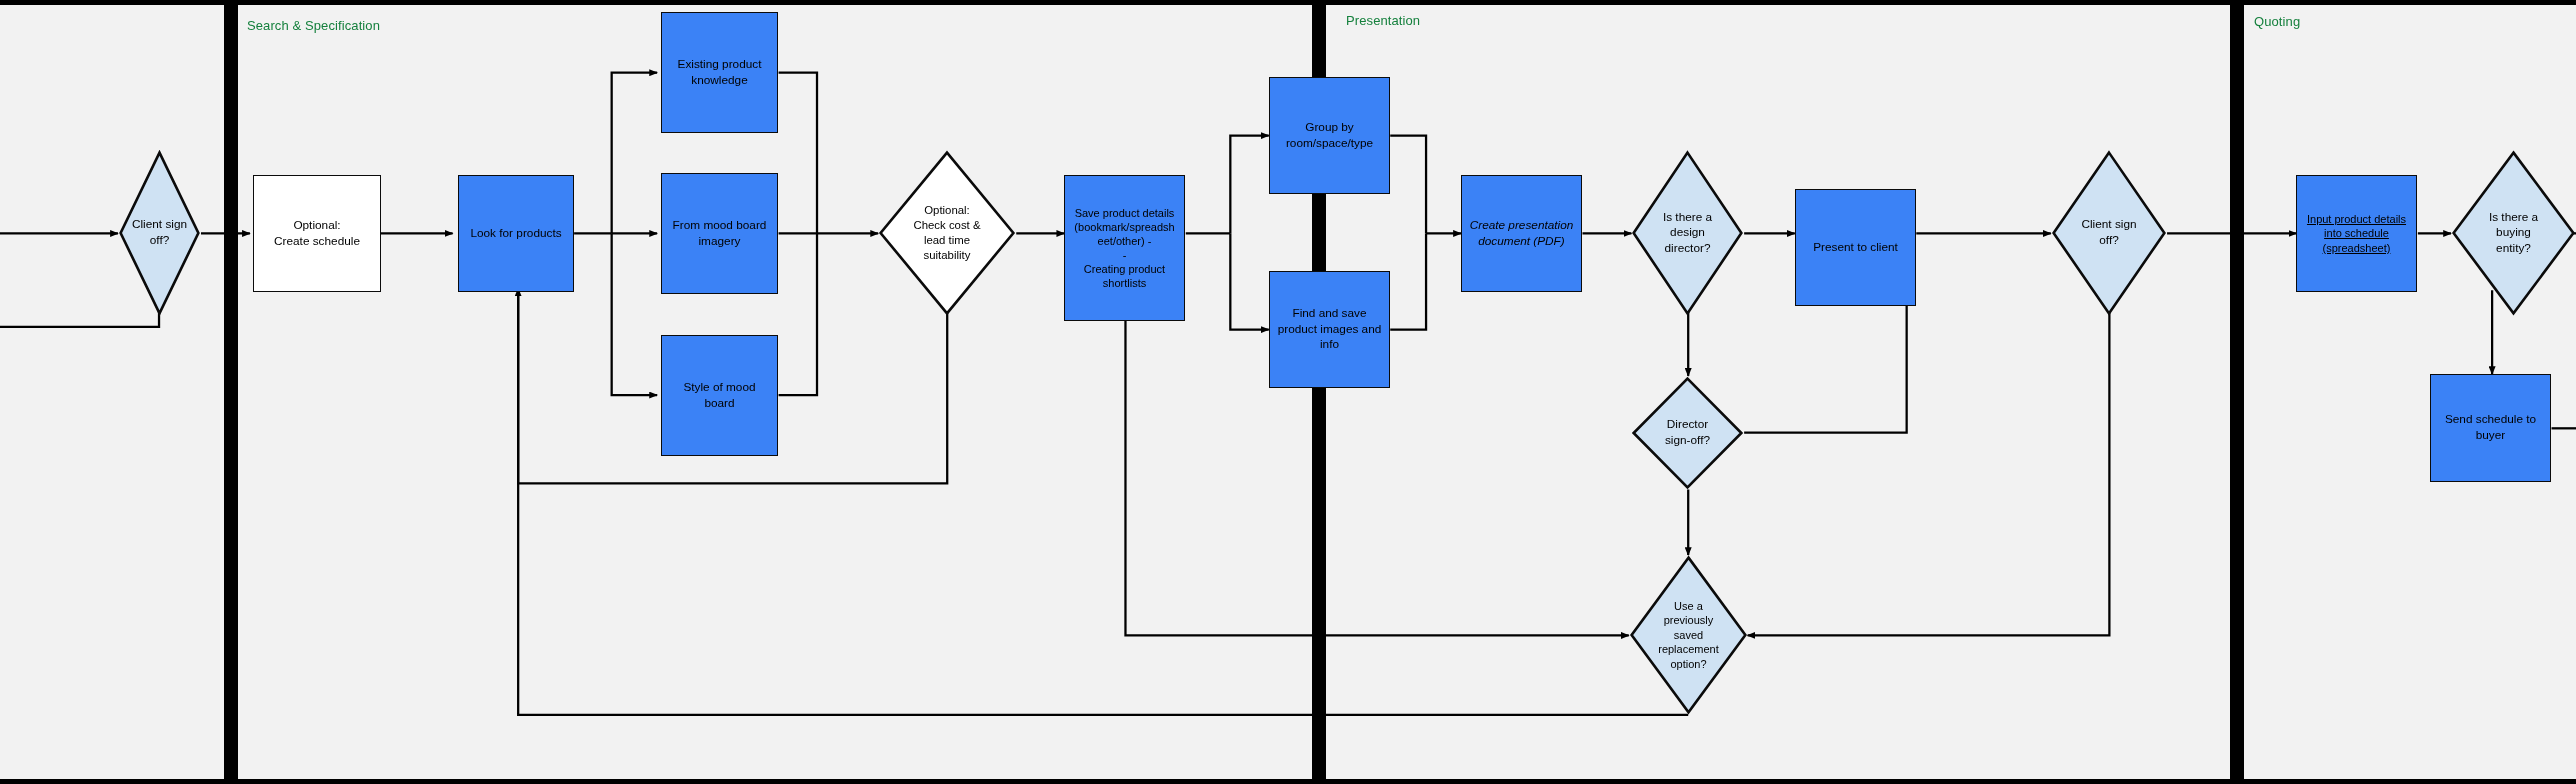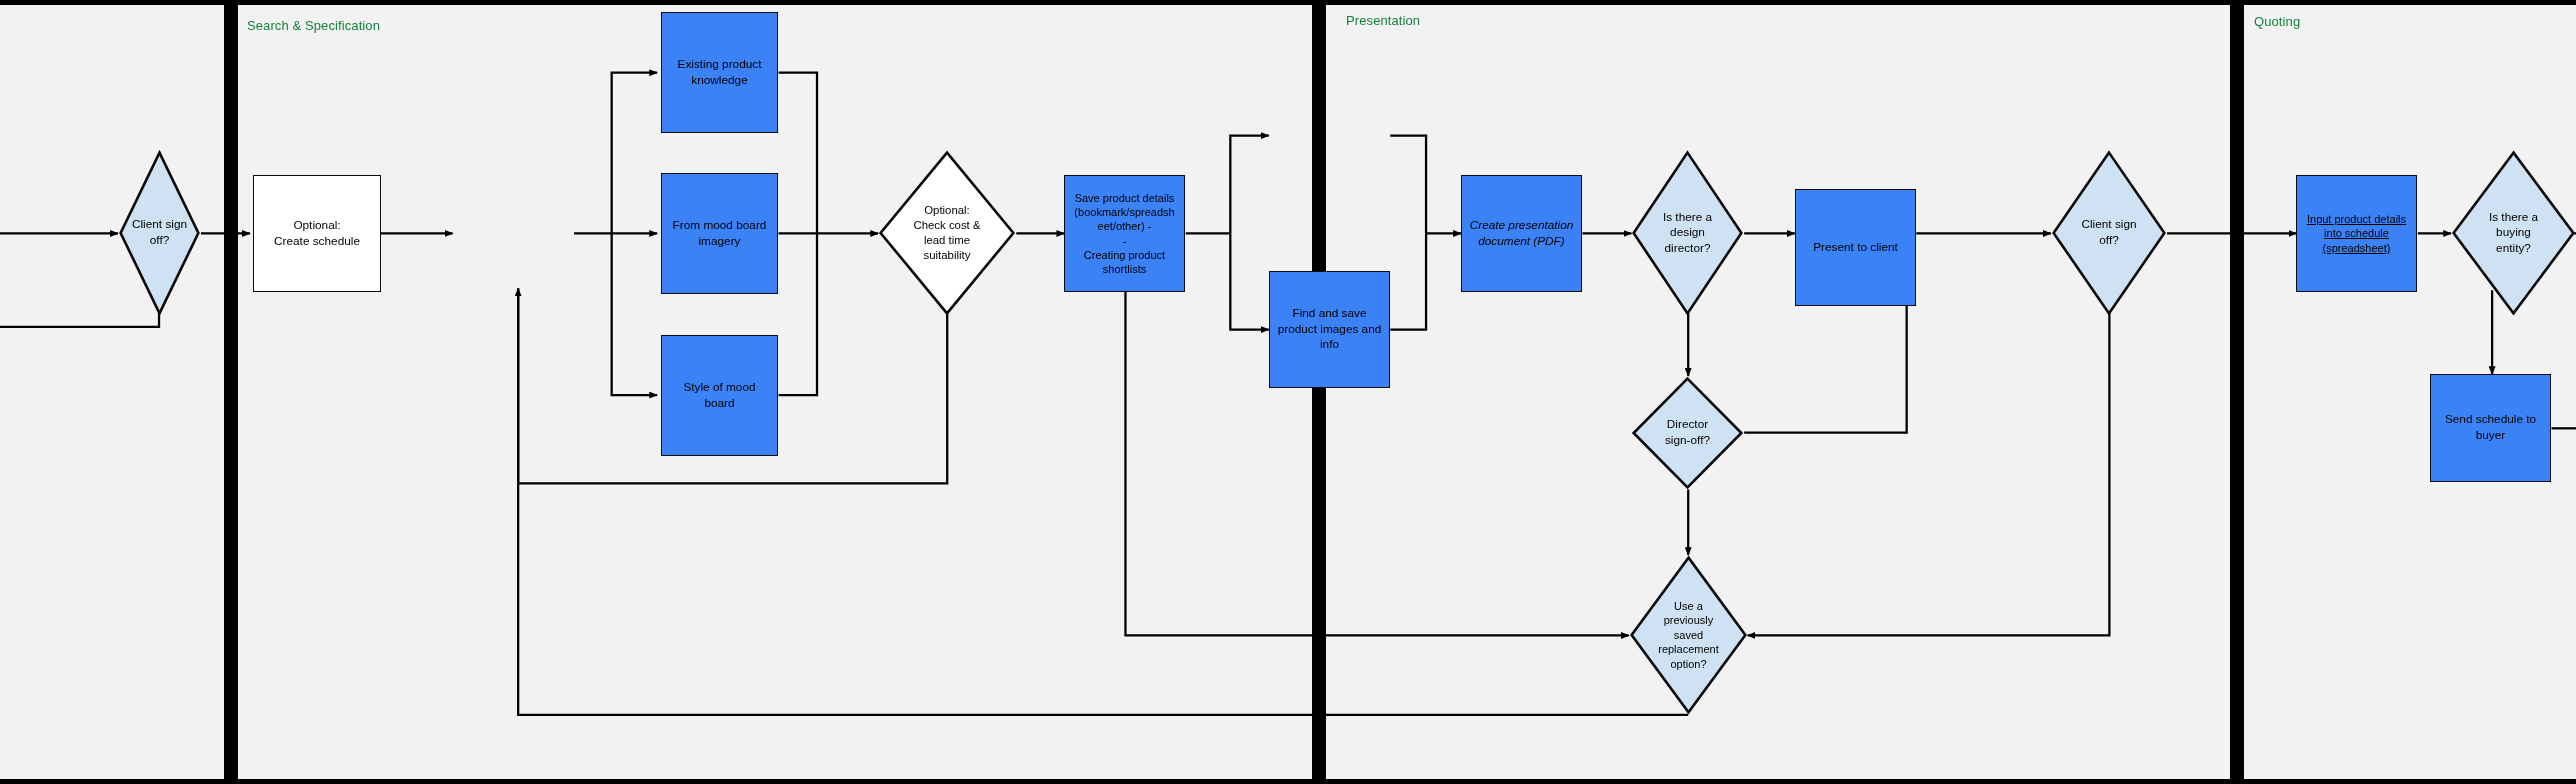--- a/index.html
+++ b/index.html
@@ -185,20 +185,23 @@
     </svg>
     <div class="label">Client sign
 off?</div>
   </div>
 
   <div class="node process white" style="left:253px; top:175px; width:128px; height:117px;">
     <div class="label">Optional:
 Create schedule</div>
   </div>
 
+  <div class="node process" style="left:458px; top:175px; width:116px; height:117px;">
+    <div class="label">Look for products</div>
+  </div>
 
   <div class="node process" style="left:661px; top:12.2px; width:117px; height:121px;">
     <div class="label">Existing product
 knowledge</div>
   </div>
 
   <div class="node process" style="left:661px; top:173px; width:117px; height:121px;">
     <div class="label">From mood board
 imagery</div>
   </div>
@@ -211,29 +214,33 @@
   <div class="node decision" style="left:878px; top:150px; width:138px; height:166px;">
     <svg class="dshape" viewBox="0 0 158 190" preserveAspectRatio="none">
       <polygon points="79,3 155,95 79,187 3,95" fill="#ffffff" stroke="#0b0b0b" stroke-width="3"></polygon>
     </svg>
     <div class="label" style="font-size:11.4px;">Optional:
 Check cost &amp;
 lead time
 suitability</div>
   </div>
 
-  <div class="node process" style="left:1064px; top:175px; width:121px; height:117px;">
+  <div class="node process" style="left:1064px; top:175px; width:121px; height:146px;">
     <div class="label" style="font-size:11px; line-height:1.28;">Save product details
 (bookmark/spreadsh
 eet/other) -
 -
 Creating product
 shortlists</div>
   </div>
 
+  <div class="node process" style="left:1269px; top:77px; width:121px; height:117px;">
+    <div class="label">Group by
+room/space/type</div>
+  </div>
 
   <div class="node process" style="left:1269px; top:271px; width:121px; height:117px;">
     <div class="label">Find and save
 product images and
 info</div>
   </div>
 
   <div class="node process" style="left:1461px; top:175px; width:121px; height:117px;font-style:italic;">
     <div class="label">Create presentation
 document (PDF)</div>

